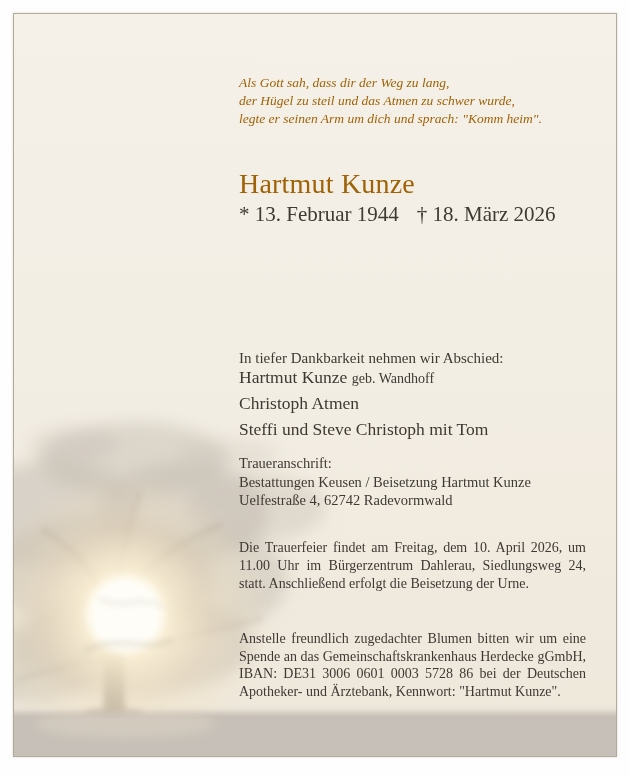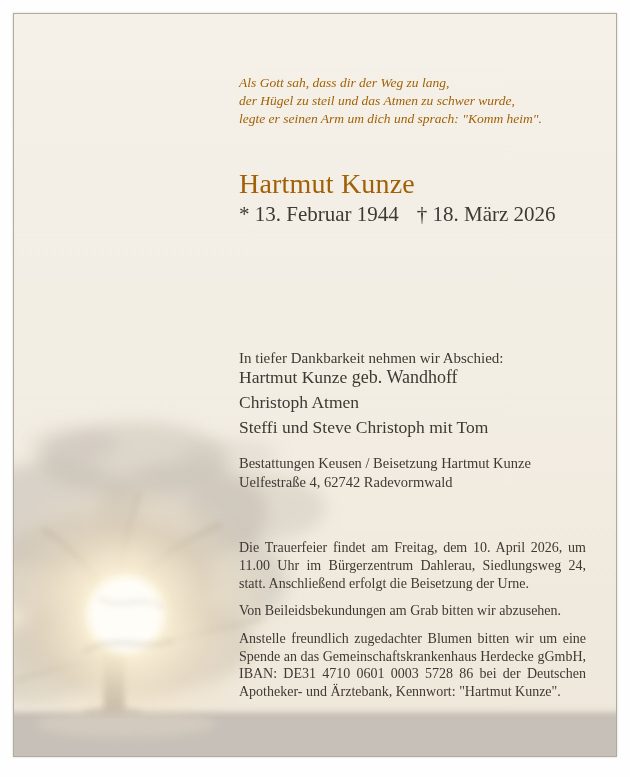--- a/index.html
+++ b/index.html
@@ -25,21 +25,21 @@
   }
   .textcol{position:absolute;left:0;top:0;width:100%;height:100%;color:#3e3933;}
   .block{position:absolute;left:225px;width:347px;}
   .verse{top:60px;font-style:italic;font-size:13.5px;line-height:18px;color:#a16207;}
   .namehead{top:154px;font-size:28px;line-height:32px;color:#a16207;letter-spacing:0.2px;}
   .dates{top:190px;font-size:21px;line-height:20px;}
   .dates .death{margin-left:18px;}
   .motto{top:250px;font-size:16px;line-height:23px;}
   .intro{top:334px;font-size:15px;line-height:20px;}
   .mourners{top:351px;font-size:17.5px;line-height:25px;}
-  .mourners .suffix{font-size:18px;}
+  .mourners .suffix{font-size:14px;}
   .address{top:440px;font-size:14.5px;line-height:18.5px;}
   .para{font-size:14px;line-height:18px;text-align:justify;text-align-last:left;}
   .para1{top:525px;}
   .para2{top:588px;}
   .para3{top:616px;line-height:17.5px;}
 </style>
 </head>
 <body>
 
 <div class="page">
@@ -139,25 +139,25 @@
           <span>Christoph Atmen</span>
           <span class="suffix"></span>
         </div>
         <div>
           <span>Steffi und Steve Christoph mit Tom</span>
           <span class="suffix"></span>
         </div>
       </div>
 
       <div class="block address">
+        <div>Traueranschrift:</div>
         <div>Bestattungen Keusen / Beisetzung Hartmut Kunze</div>
         <div>Uelfestraße 4, 62742 Radevormwald</div>
       </div>
 
       <div class="block para para1">Die Trauerfeier findet am Freitag, dem 10. April 2026, um 11.00 Uhr im Bürgerzentrum Dahlerau, Siedlungsweg 24, statt. Anschließend erfolgt die Beisetzung der Urne.</div>
 
-      <div class="block para para2">Von Beileidsbekundungen am Grab bitten wir abzusehen.</div>
 
-      <div class="block para para3">Anstelle freundlich zugedachter Blumen bitten wir um eine Spende an das Gemeinschaftskrankenhaus Herdecke gGmbH, IBAN: DE31 4710 0601 0003 5728 86 bei der Deutschen Apotheker- und Ärztebank, Kennwort: "Hartmut Kunze".</div>
+      <div class="block para para3">Anstelle freundlich zugedachter Blumen bitten wir um eine Spende an das Gemeinschaftskrankenhaus Herdecke gGmbH, IBAN: DE31 3006 0601 0003 5728 86 bei der Deutschen Apotheker- und Ärztebank, Kennwort: "Hartmut Kunze".</div>
 
     </div>
   </div>
 </div>
 
 </body></html>

